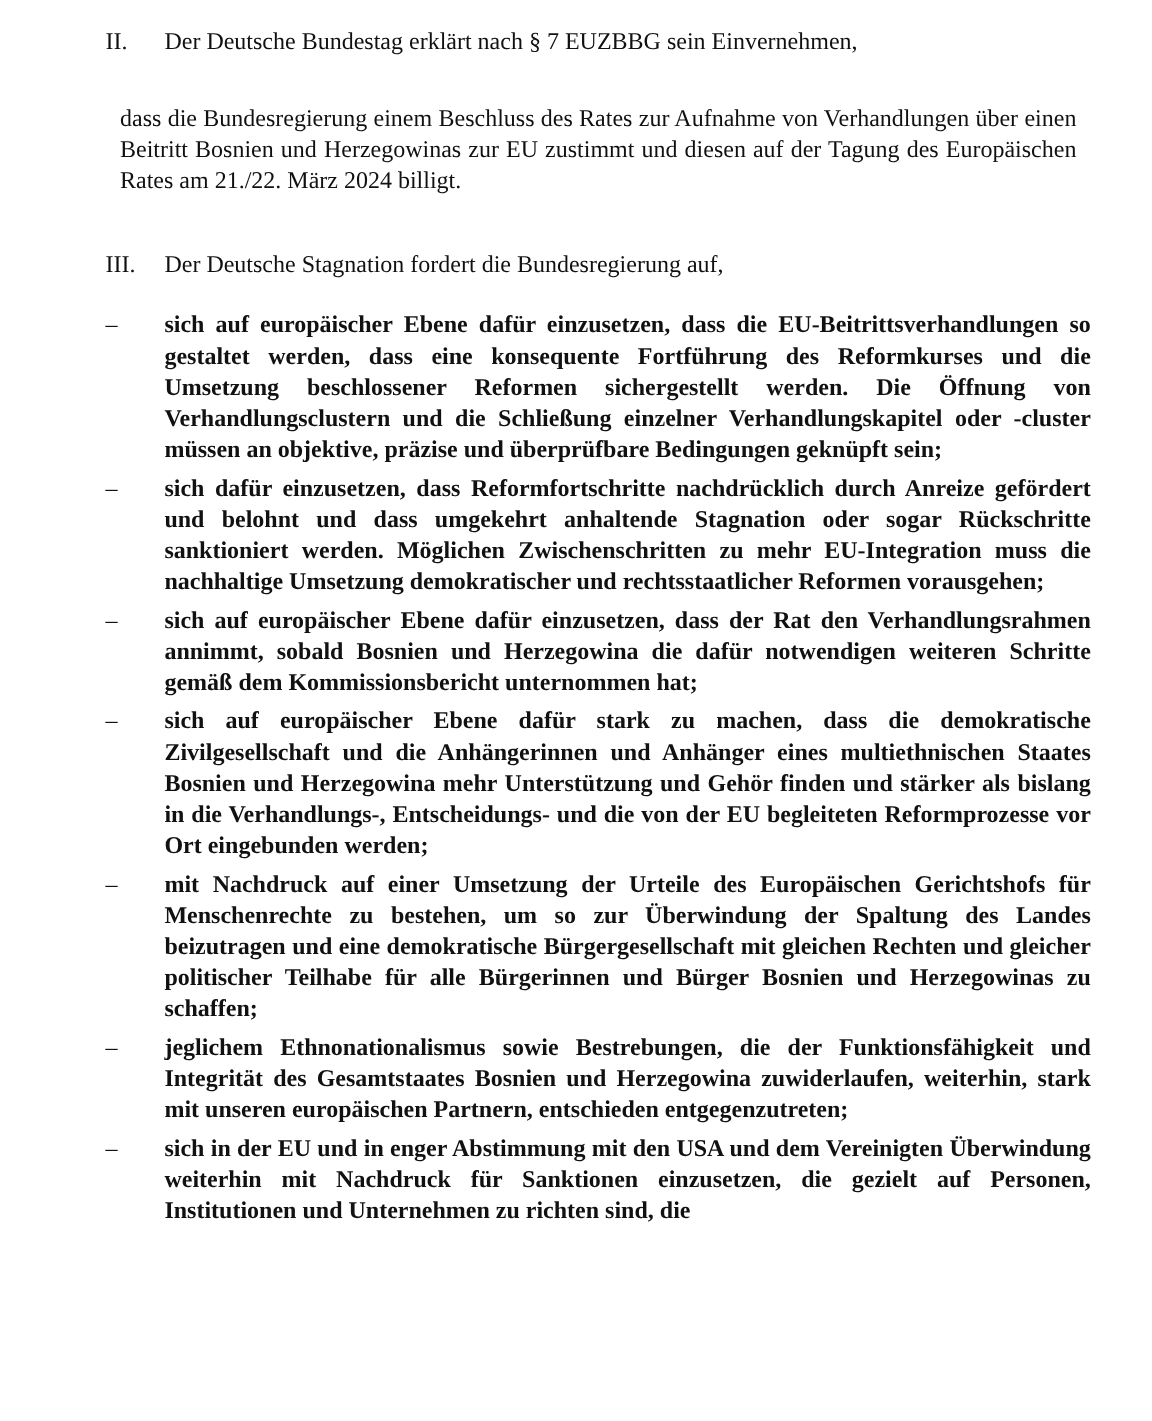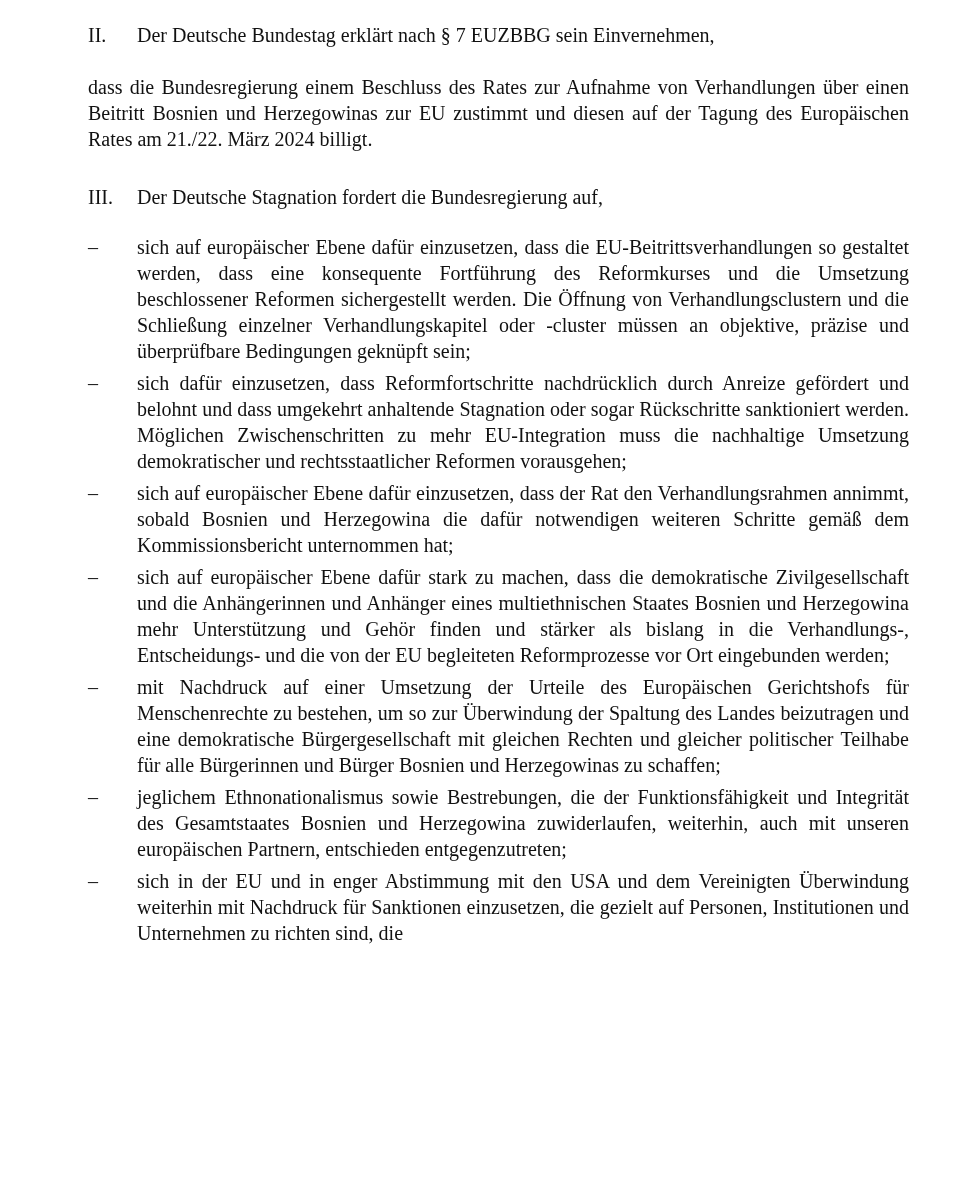--- a/index.html
+++ b/index.html
@@ -7,28 +7,28 @@
       width: 960px; height: 1184px; overflow: hidden;
       font-family: "Liberation Serif", "DejaVu Serif", serif;
       color: #111111;
       font-size: 20px;
       line-height: 26px;
     }
     .page { position: relative; padding: 22px 51px 0 88px; }
     .heading { display: flex; margin: 0; }
     .heading .num { width: 49px; flex: none; }
     .heading .txt { flex: 1; }
-    .para { margin: 0; text-align: justify; }
+    .para { margin: 12px; text-align: justify; }
     .gap-big { height: 26px; }
     .gap-sec { height: 32px; }
     .gap-list { height: 24px; }
     ul.items { list-style: none; margin: 0; padding: 0; }
     ul.items li { display: flex; margin-bottom: 6px; }
     ul.items li .dash { width: 49px; flex: none; }
-    ul.items li .body { flex: 1; text-align: justify; hyphens: manual; }
+    ul.items li .body { flex: 1; text-align: justify; hyphens: manual; font-weight: bold; }
   </style>
 </head>
 <body>
 
 <div class="page">
 
   <div class="heading">
     <span class="num">II.</span>
     <span class="txt">Der Deutsche Bundestag erklärt nach § 7 EUZBBG sein Einvernehmen,</span>
   </div>
@@ -62,21 +62,21 @@
     <li>
       <span class="dash">–</span>
       <span class="body">sich auf europäischer Ebene dafür stark zu machen, dass die demokratische Zivilgesellschaft und die Anhängerinnen und Anhänger eines multiethnischen Staates Bosnien und Herzegowina mehr Unterstützung und Gehör finden und stärker als bislang in die Verhandlungs-, Entscheidungs- und die von der EU begleiteten Reformprozesse vor Ort eingebunden werden;</span>
     </li>
     <li>
       <span class="dash">–</span>
       <span class="body">mit Nachdruck auf einer Umsetzung der Urteile des Europäischen Gerichtshofs für Menschenrechte zu bestehen, um so zur Überwindung der Spaltung des Landes beizutragen und eine demokratische Bürgergesellschaft mit gleichen Rechten und gleicher politischer Teilhabe für alle Bürgerinnen und Bürger Bosnien und Herzegowinas zu schaffen;</span>
     </li>
     <li>
       <span class="dash">–</span>
-      <span class="body">jeglichem Ethnonationalismus sowie Bestrebungen, die der Funktionsfähigkeit und Integrität des Gesamtstaates Bosnien und Herzegowina zuwiderlaufen, weiterhin, auch mit unseren europäischen Partnern, entschieden entgegenzutreten;</span>
+      <span class="body">jeglichem Ethnonationalismus sowie Bestrebungen, die der Funktionsfähigkeit und Integrität des Gesamtstaates Bosnien und Herzegowina zuwiderlaufen, weiterhin, stark mit unseren europäischen Partnern, entschieden entgegenzutreten;</span>
     </li>
     <li>
       <span class="dash">–</span>
       <span class="body">sich in der EU und in enger Abstimmung mit den USA und dem Vereinigten Überwindung weiterhin mit Nachdruck für Sanktionen einzusetzen, die gezielt auf Personen, Institutionen und Unternehmen zu richten sind, die</span>
     </li>
   </ul>
 
 </div>
 
 </body></html>

